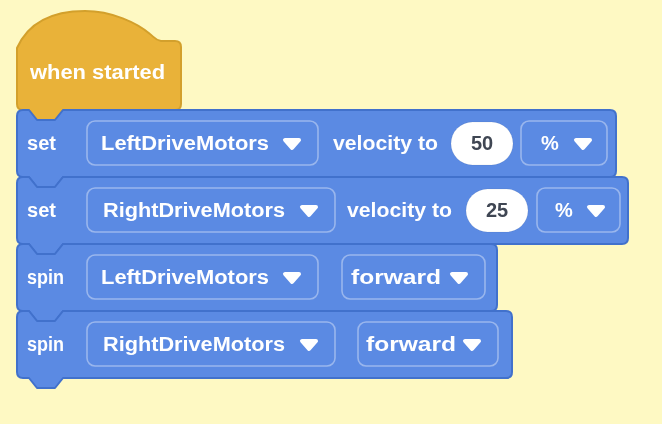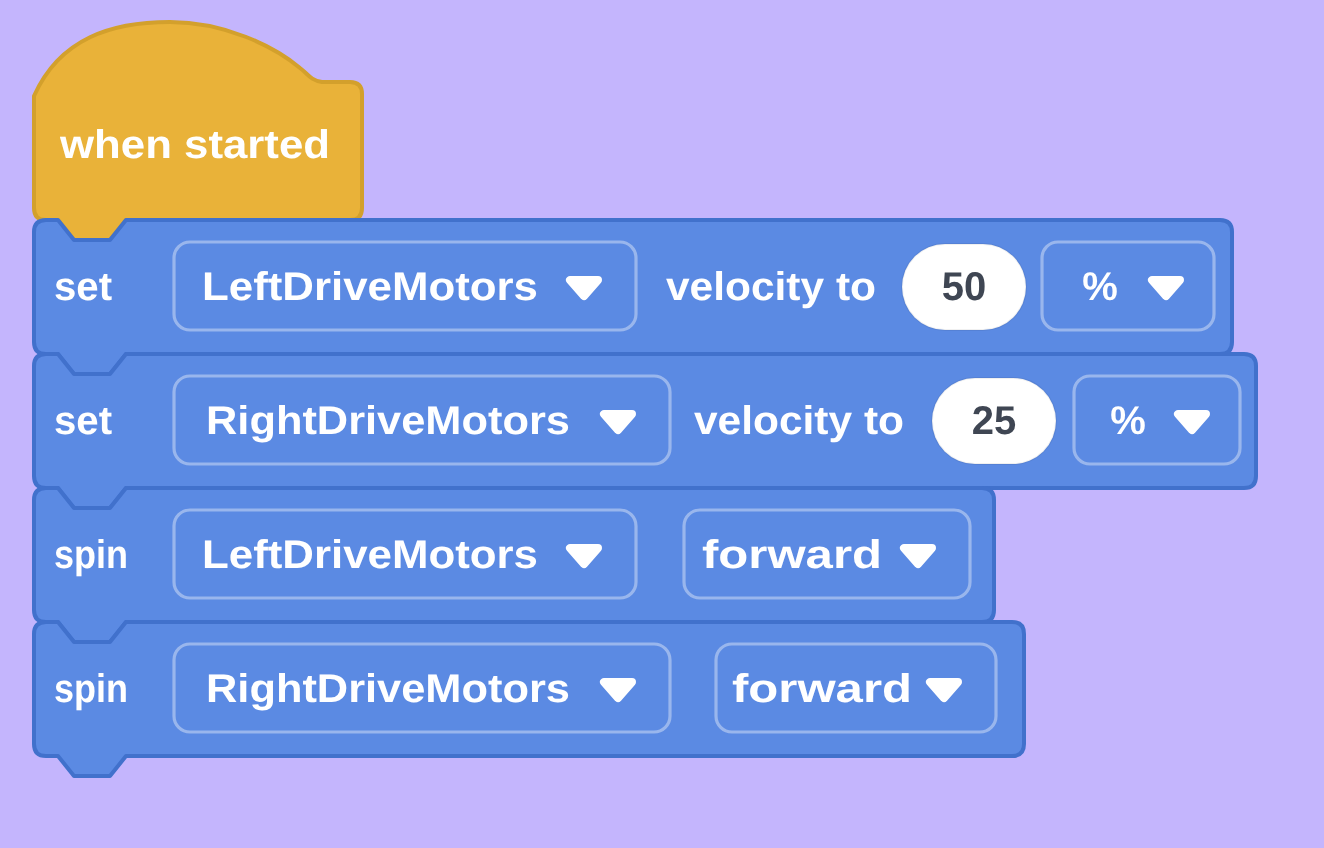--- a/index.html
+++ b/index.html
@@ -8,21 +8,21 @@
     background: #ffffff;
     width: 662px;
     height: 424px;
     overflow: hidden;
     font-family: "Liberation Sans", sans-serif;
   }
   .stage {
     position: relative;
     width: 662px;
     height: 424px;
-    background: #c4b5fd;
+    background: #fef9c3;
   }
   svg text {
     font-family: "Liberation Sans", "DejaVu Sans", sans-serif;
   }
   .blk-label {
     fill: #ffffff;
     font-size: 20px;
     font-weight: 700;
   }
   .num-label {

